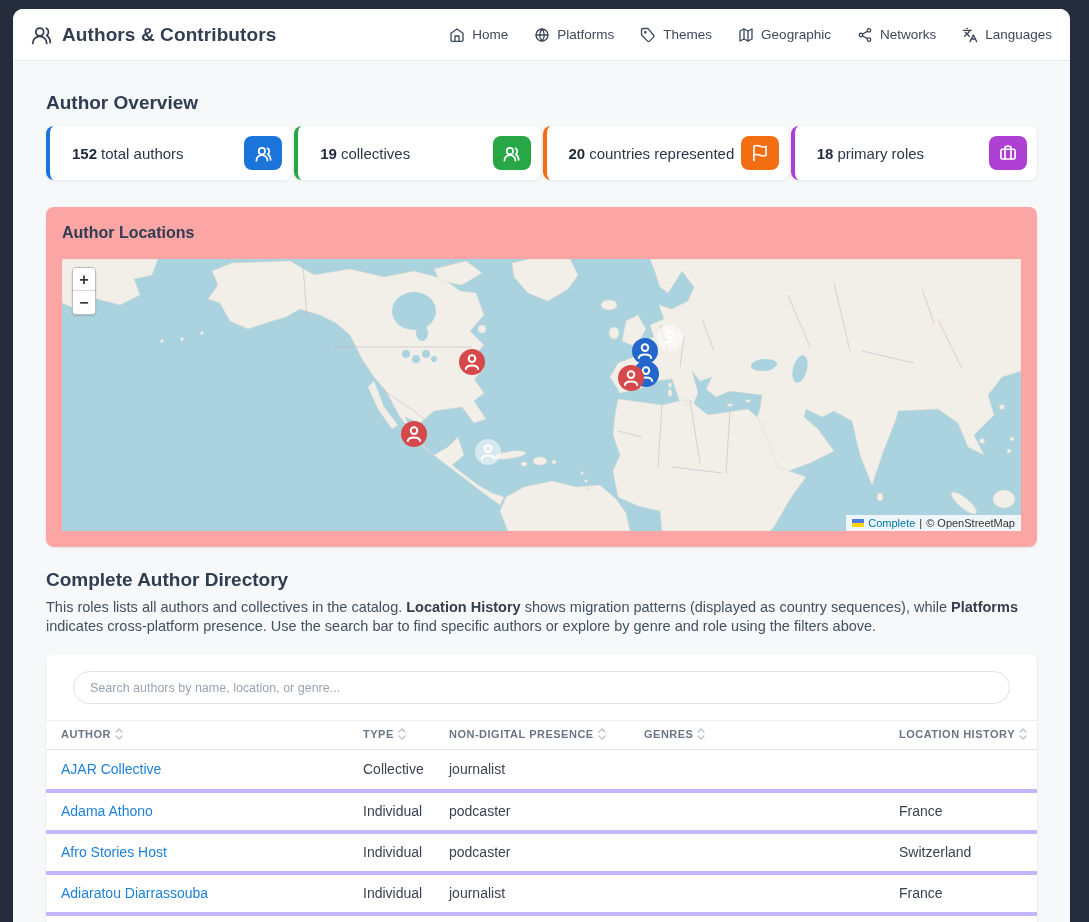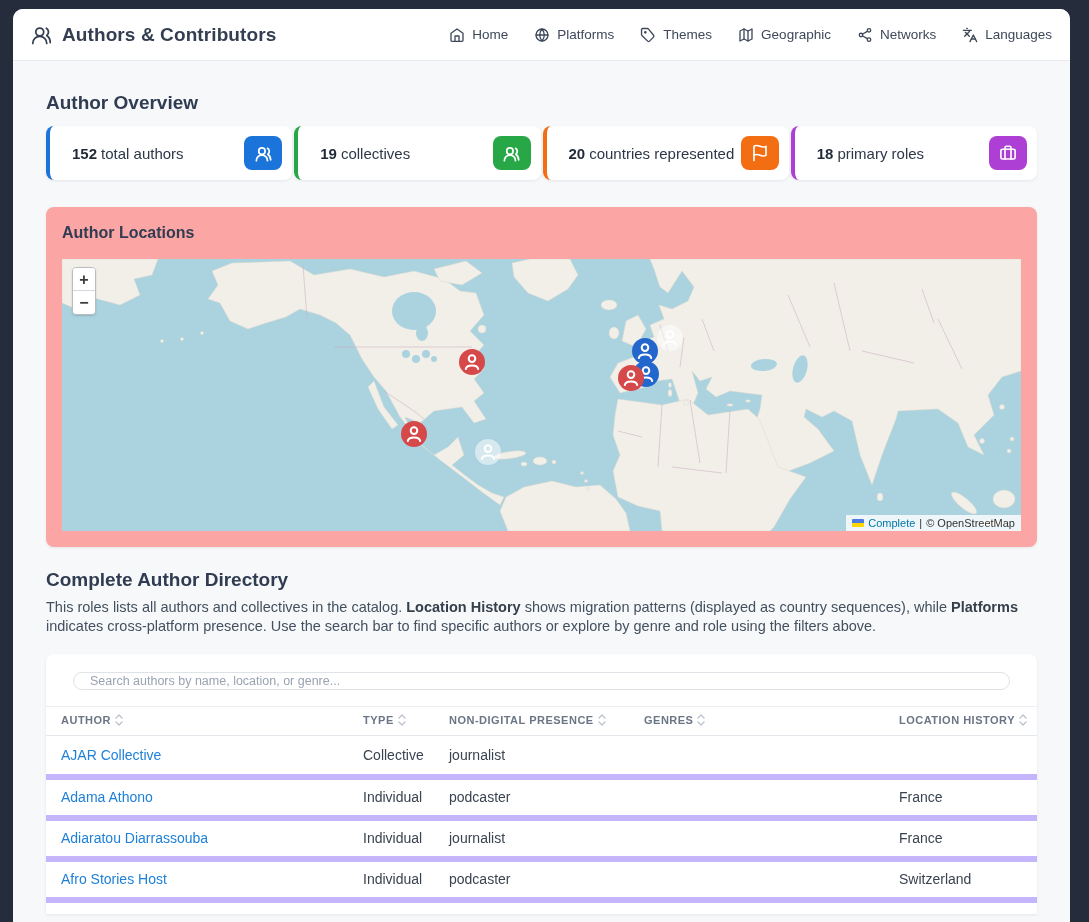--- a/index.html
+++ b/index.html
@@ -79,36 +79,36 @@
   
   .dir-head { margin-top:22px; font-size:20px; }
   .dir-desc { margin-top:7px; font-size:14.5px; line-height:18.5px; color:#42505f; max-width:980px; }
   .dir-desc b { color:#36404d; }
   .dir-card {
     margin-top:19px; background:#fff; border-radius:8px 8px 0 0;
     box-shadow:0 1px 3px rgba(16,24,40,.08); padding-top:17px; min-height:260px;
   }
   .search-wrap { padding:0 27px; }
   .search-input {
-    width:100%; height:18px; border:1px solid #dfe3e8; border-radius:17px;
+    width:100%; height:33px; border:1px solid #dfe3e8; border-radius:17px;
     padding:8px 16px; font-size:12.5px; color:#3a4350; outline:none; background:#fff;
     font-family:"Liberation Sans",sans-serif;
   }
   .search-input::placeholder { color:#9aa3b1; }
   table { width:100%; border-collapse:collapse; margin-top:16px; table-layout:fixed; }
   thead th {
     text-align:left; font-size:11px; font-weight:700; color:#6a7585;
     text-transform:uppercase; letter-spacing:.5px; padding:7px 8px 7px 15px;
     border-top:1px solid #eceef1; border-bottom:1px solid #e3e7eb; cursor:pointer;
     white-space:nowrap;
   }
   thead th .sort { display:inline-block; vertical-align:-2px; margin-left:4px; }
   tbody td {
     height:41px; font-size:14px; color:#3a4350; padding:0 8px 0 15px;
-    border-bottom:6px solid #c4b5fd; white-space:nowrap; overflow:hidden;
+    border-bottom:4px solid #c4b5fd; white-space:nowrap; overflow:hidden;
   }
   td.author a { color:#1e80d8; text-decoration:none; cursor:pointer; }
   tr.partial td { border-bottom:none; height:12px; }
 </style>
 </head>
 <body>
 
 <div class="window">
 
   <div class="topbar">
@@ -419,33 +419,33 @@
             <td></td>
           </tr>
           <tr>
             <td class="author"><a>Adama Athono</a></td>
             <td>Individual</td>
             <td>podcaster</td>
             <td></td>
             <td>France</td>
           </tr>
           <tr>
+            <td class="author"><a>Afro Stories Host</a></td>
+            <td>Individual</td>
+            <td>podcaster</td>
+            <td></td>
+            <td>Switzerland</td>
+          </tr>
+          <tr>
             <td class="author"><a>Adiaratou Diarrassouba</a></td>
             <td>Individual</td>
             <td>journalist</td>
             <td></td>
             <td>France</td>
           </tr>
-          <tr>
-            <td class="author"><a>Afro Stories Host</a></td>
-            <td>Individual</td>
-            <td>podcaster</td>
-            <td></td>
-            <td>Switzerland</td>
-          </tr>
           <tr class="partial">
             <td colspan="5"></td>
           </tr>
         </tbody>
       </table>
     </div>
   </div>
 </div>
 
 </body></html>

